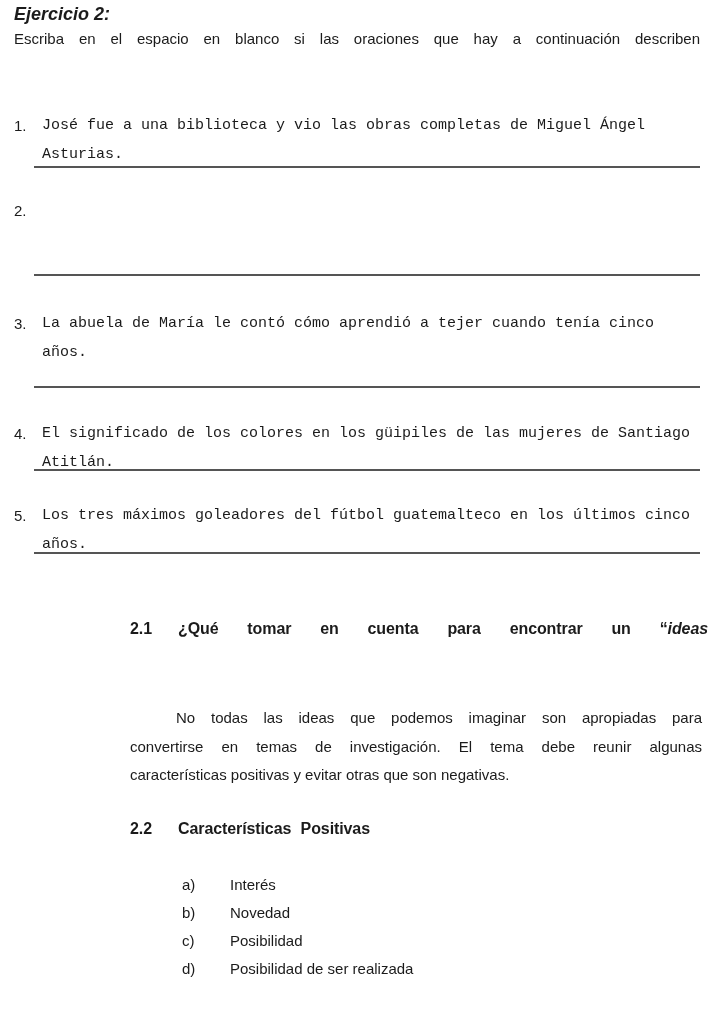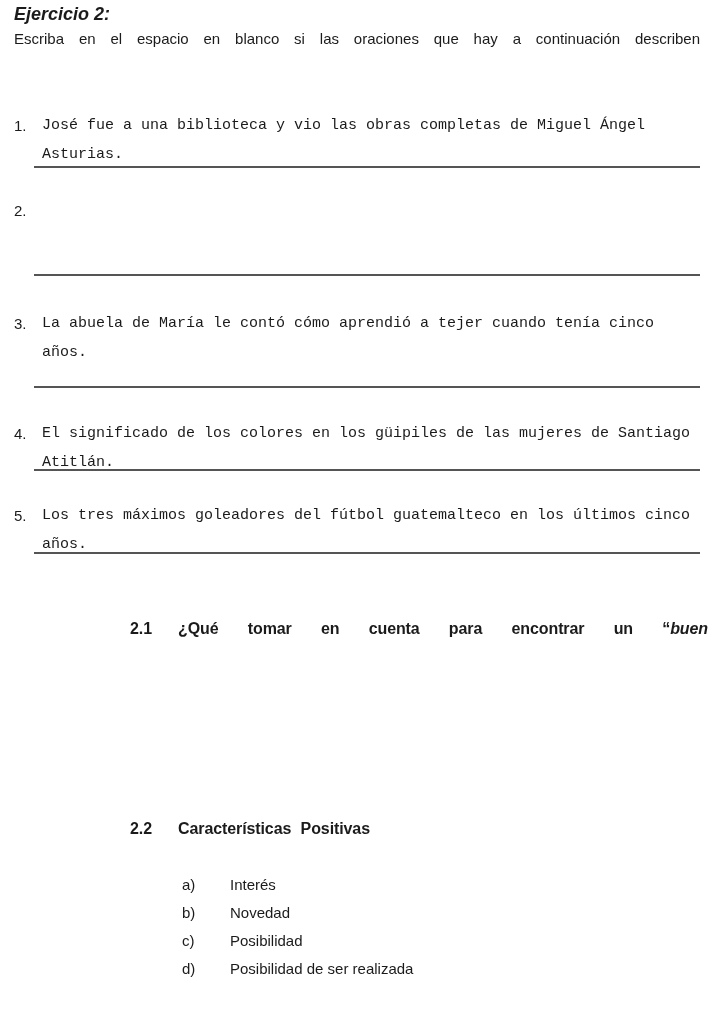--- a/index.html
+++ b/index.html
@@ -112,24 +112,29 @@
 
   <div class="abs item" style="top:502px">
     <span class="num">5.</span>
     <span class="itext">Los tres máximos goleadores del fútbol guatemalteco en los últimos cinco años.</span>
   </div>
   <div class="abs rule" style="top:552px"></div>
 
   <div class="abs h2" style="top:614px">
     <span class="hnum">2.1</span>
     <span class="htext">
-      <span class="jl"><span>¿Qué tomar en cuenta para encontrar un “</span><i>buen</i></span>
+      <span class="jl"><span>¿Qué tomar en cuenta para encontrar un “</span><i>ideas</i></span>
     </span>
   </div>
 
+  <div class="abs para">
+    <div class="jl pindent">No todas las ideas que podemos imaginar son apropiadas para</div>
+    <div class="jl">convertirse en temas de investigación. El tema debe reunir algunas</div>
+    <div>características positivas y evitar otras que son negativas.</div>
+  </div>
 
   <div class="abs h2" style="top:814px">
     <span class="hnum">2.2</span>
     <span class="htext22">Características Positivas</span>
   </div>
 
   <div class="abs plist">
     <div class="prow">
       <span class="plet">a)</span>
       <span>Interés</span>

